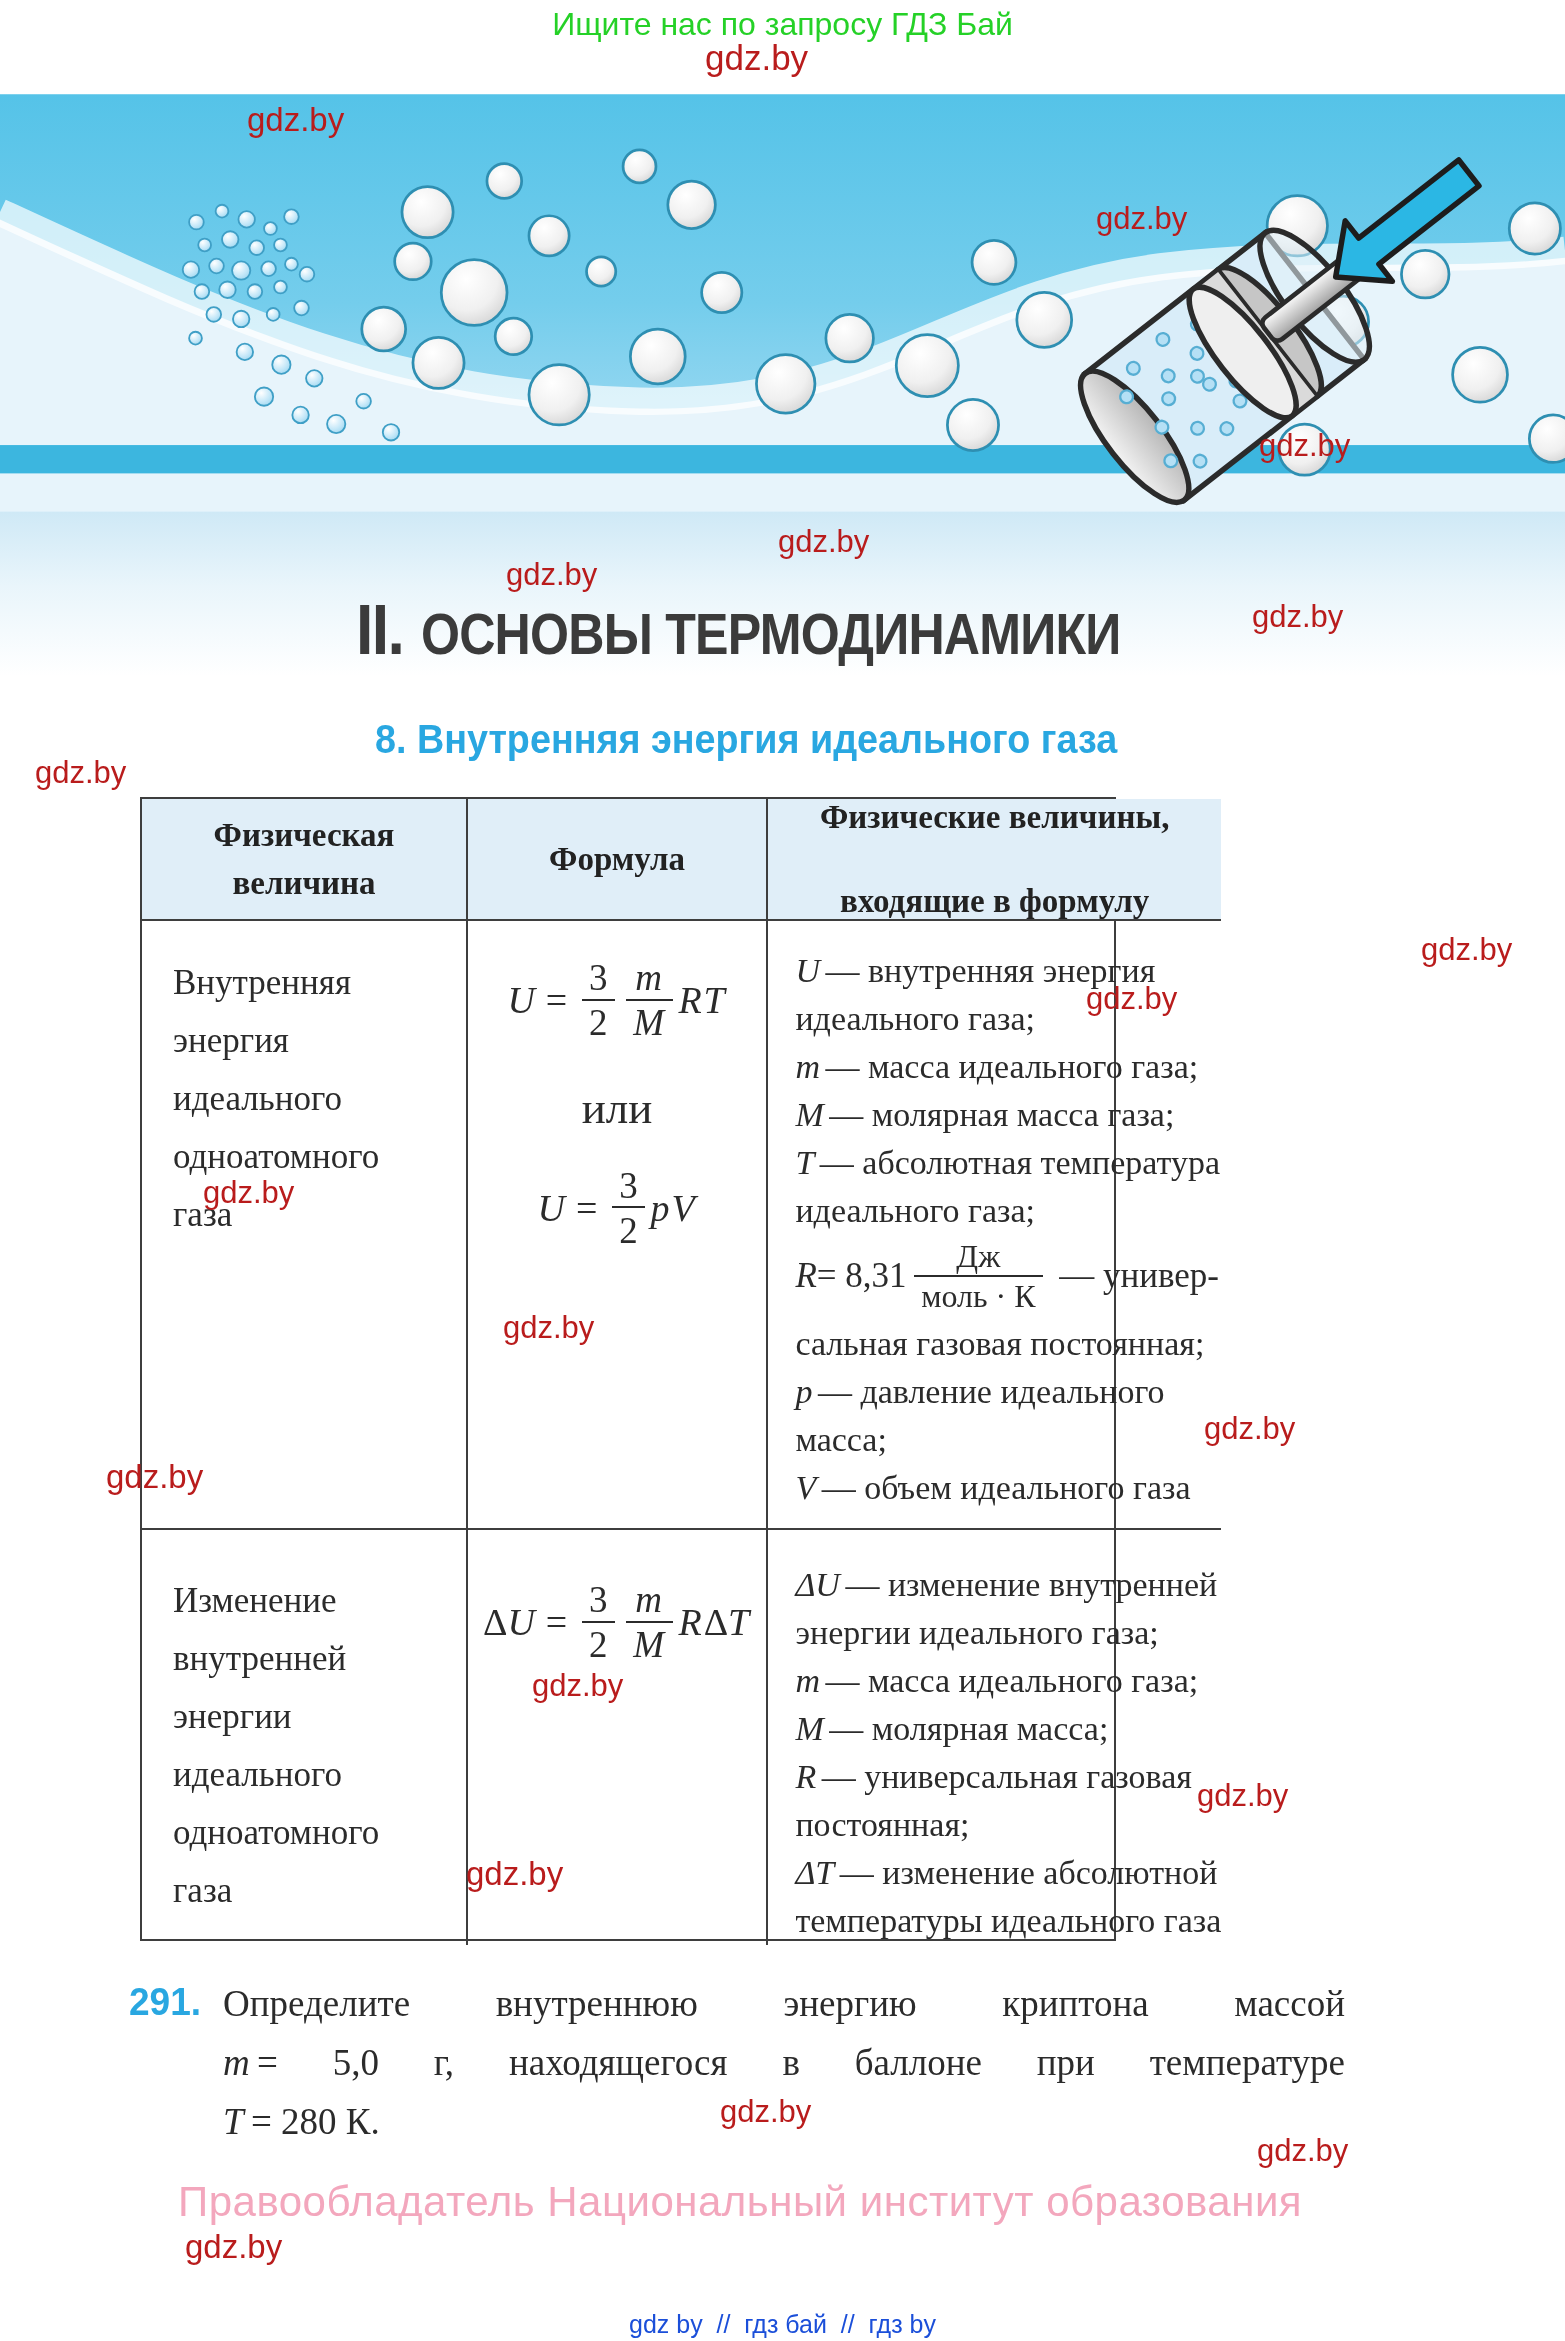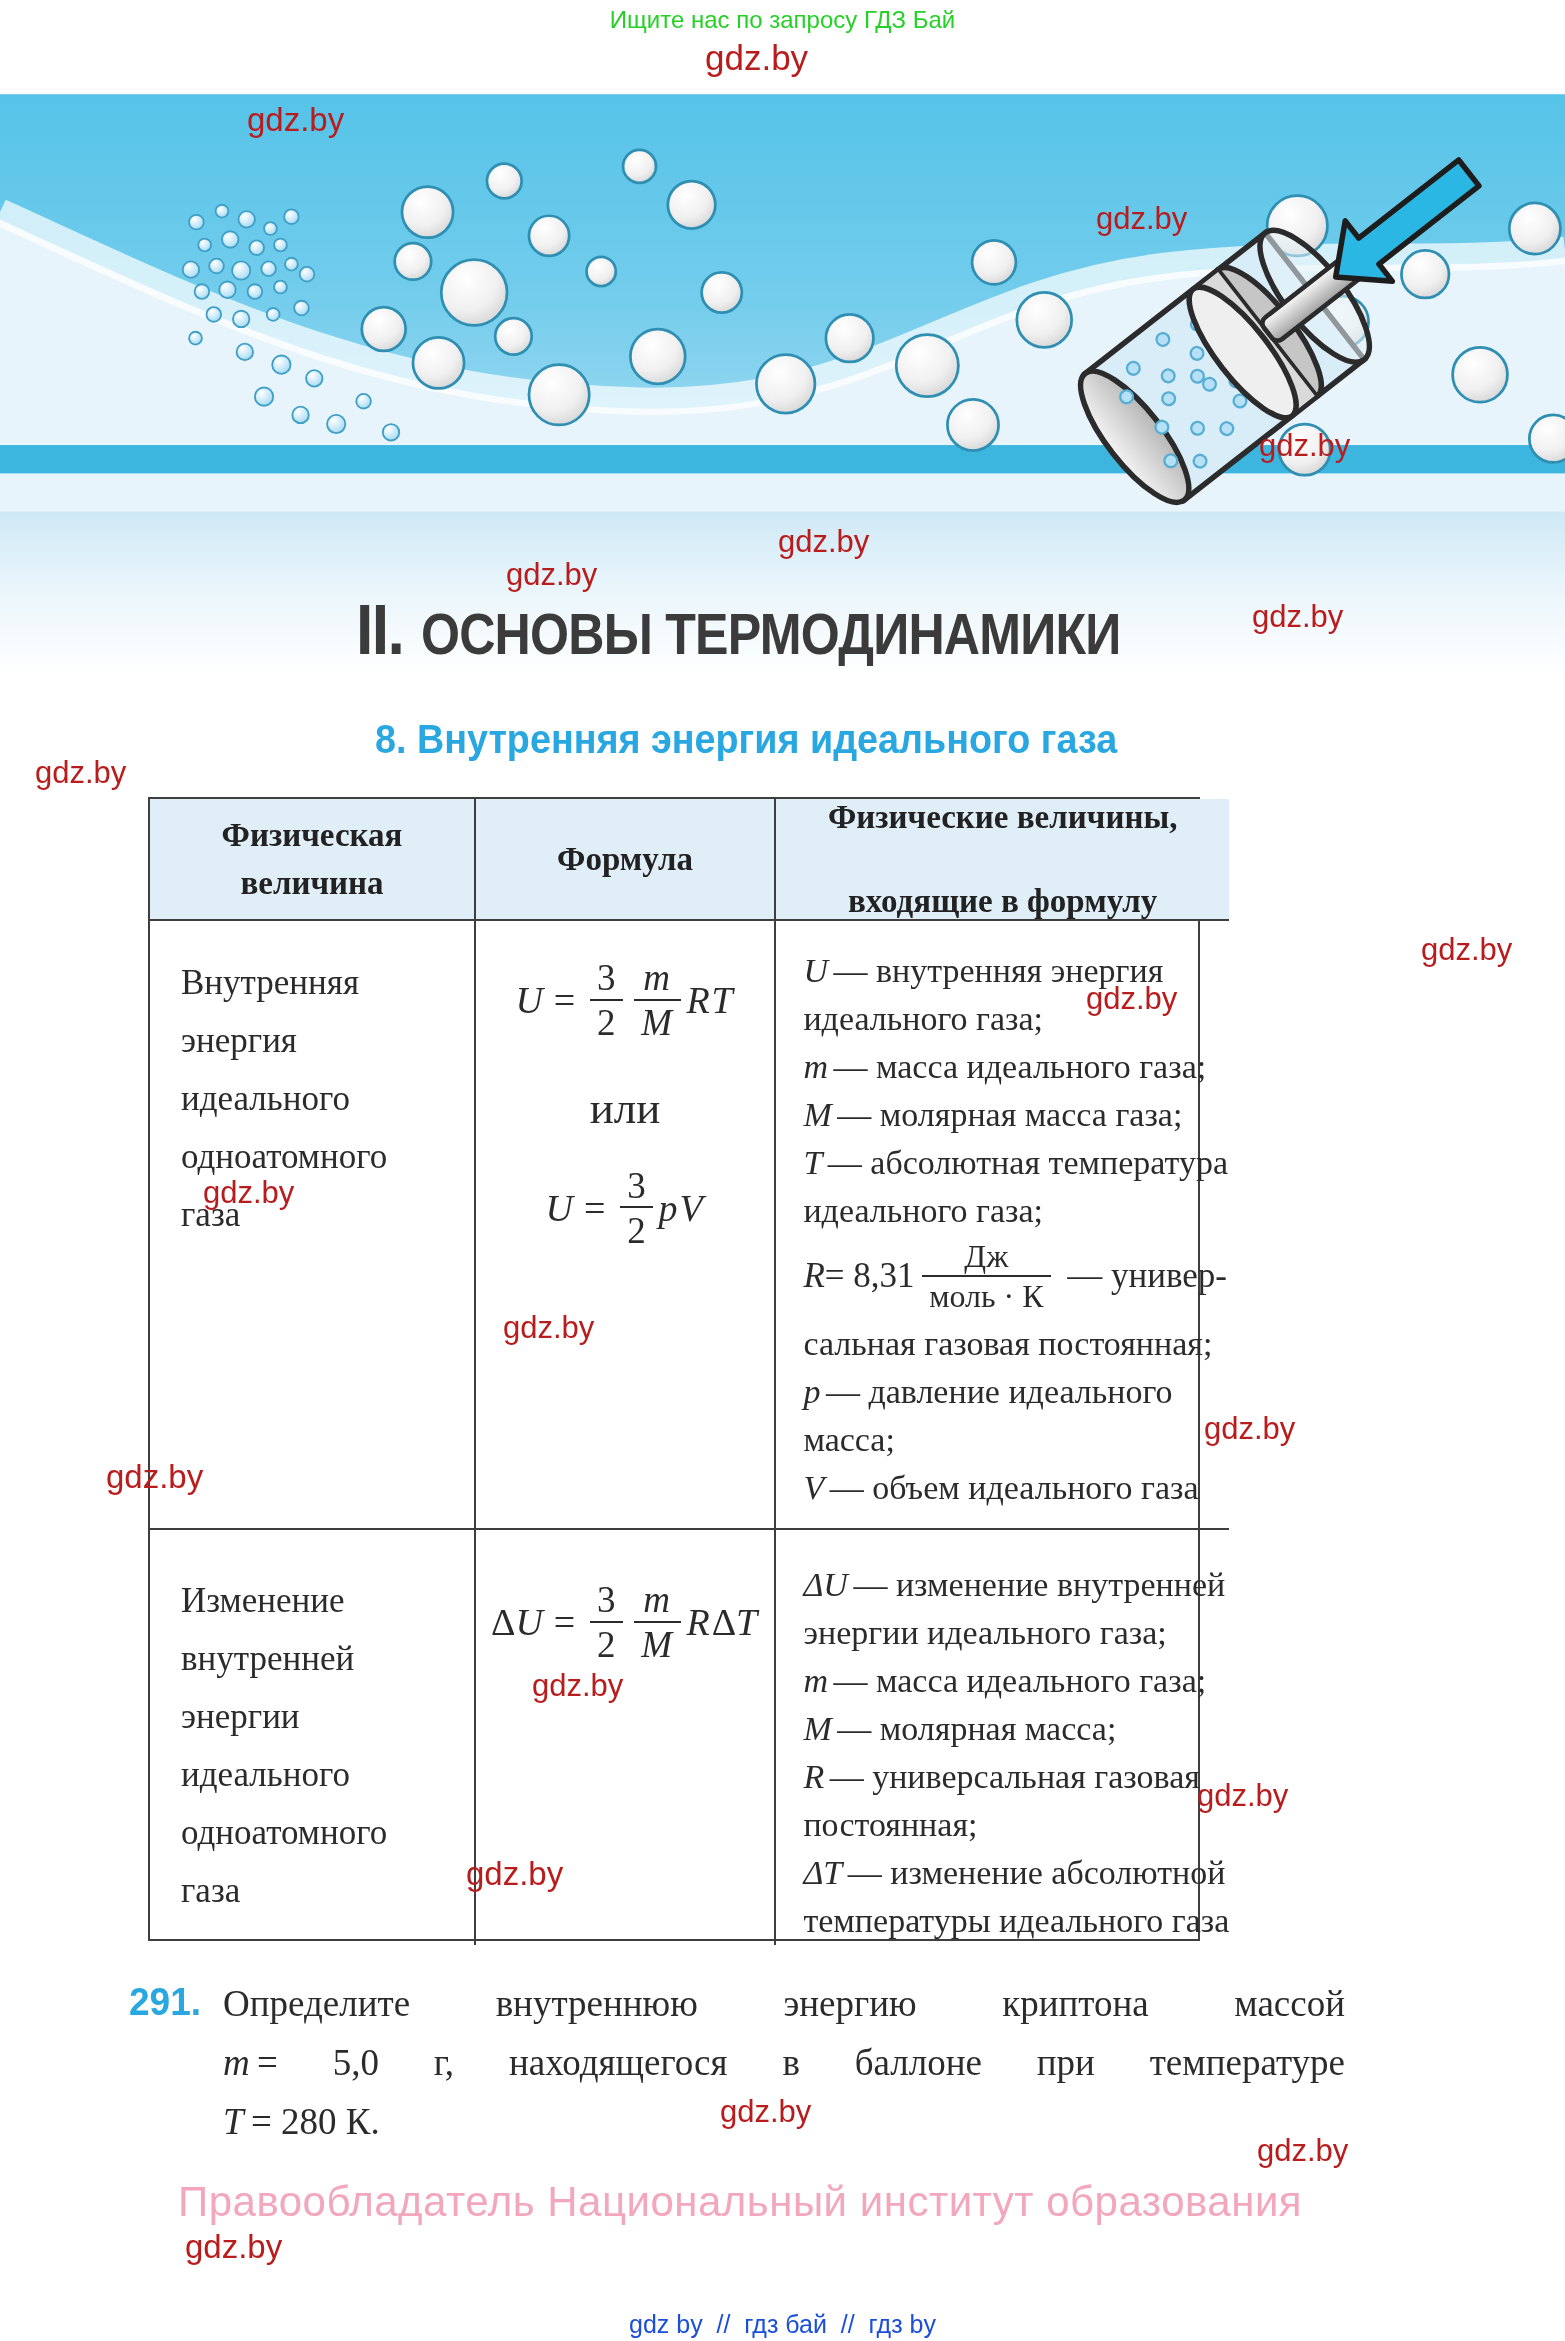--- a/index.html
+++ b/index.html
@@ -1,38 +1,38 @@
 <!DOCTYPE html>
 <html style="font-size:14.6px"><head>
 <meta charset="utf-8">
 <style>
   html,body{margin:0;padding:0;background:#888;}
   .page{position:relative;width:1565px;height:2342px;background:#ffffff;overflow:hidden;
         font-family:"Liberation Serif","DejaVu Serif",serif;color:#2b2b2b;}
   
   .promo{position:absolute;top:5.5px;left:50%;transform:translateX(-50%);
-         font-family:"Liberation Sans","DejaVu Sans",sans-serif;font-size:24px;color:#25d127;}
+         font-family:"Liberation Sans","DejaVu Sans",sans-serif;font-size:32px;color:#25d127;}
   
   .wm-host{position:absolute;inset:0;pointer-events:none;}
   .wm{position:absolute;font-family:"Liberation Sans","DejaVu Sans",sans-serif;color:#b91c1c;white-space:nowrap;}
   
   .illu-wrap{position:absolute;left:0;top:94px;width:1565px;height:418px;}
   .below-illu{position:absolute;left:0;top:512px;width:1565px;height:164px;
               background:linear-gradient(180deg,#cfe9f6 0%,#e9f5fb 45%,#ffffff 100%);}
   
   .title{position:absolute;left:356px;top:589px;display:flex;align-items:baseline;
          font-family:"Liberation Sans","DejaVu Sans",sans-serif;font-weight:700;color:#3b3b3b;
          transform:scaleX(0.88);transform-origin:left;white-space:nowrap;}
   .title .chapter{font-size:71px;margin-right:20px;letter-spacing:-1.8px;}
   .title .chapter-title{font-size:57px;letter-spacing:-0.9px;}
   .section-title{position:absolute;left:375px;top:716px;
          font-family:"Liberation Sans","DejaVu Sans",sans-serif;font-weight:700;font-size:41px;
          color:#29a7e1;transform:scaleX(0.92);transform-origin:left;white-space:nowrap;}
   
-  .ptable{position:absolute;left:148px;top:797px;width:1052px;height:1144px;
+  .ptable{position:absolute;left:140px;top:797px;width:976px;height:1144px;
           border:2.7px solid #3e3e3e;box-sizing:border-box;
           display:grid;grid-template-columns:326px 300px auto;grid-template-rows:122px 609px auto;}
   .cell{border-right:2.7px solid #3e3e3e;border-bottom:2.7px solid #3e3e3e;box-sizing:border-box;position:relative;}
   .cell.last-col{border-right:none;gap:36px;}
   .cell.last-row{border-bottom:none;}
   .hcell{background:#e0eef8;display:flex;flex-direction:column;align-items:center;justify-content:center;
          font-weight:700;font-size:33px;line-height:48px;color:#222;text-align:center;}
   .c-quantity{padding:33px 0 0 31px;font-size:35px;line-height:58px;}
   .c-quantity2{padding-top:42px;}
   .c-formula{display:flex;flex-direction:column;align-items:center;}

